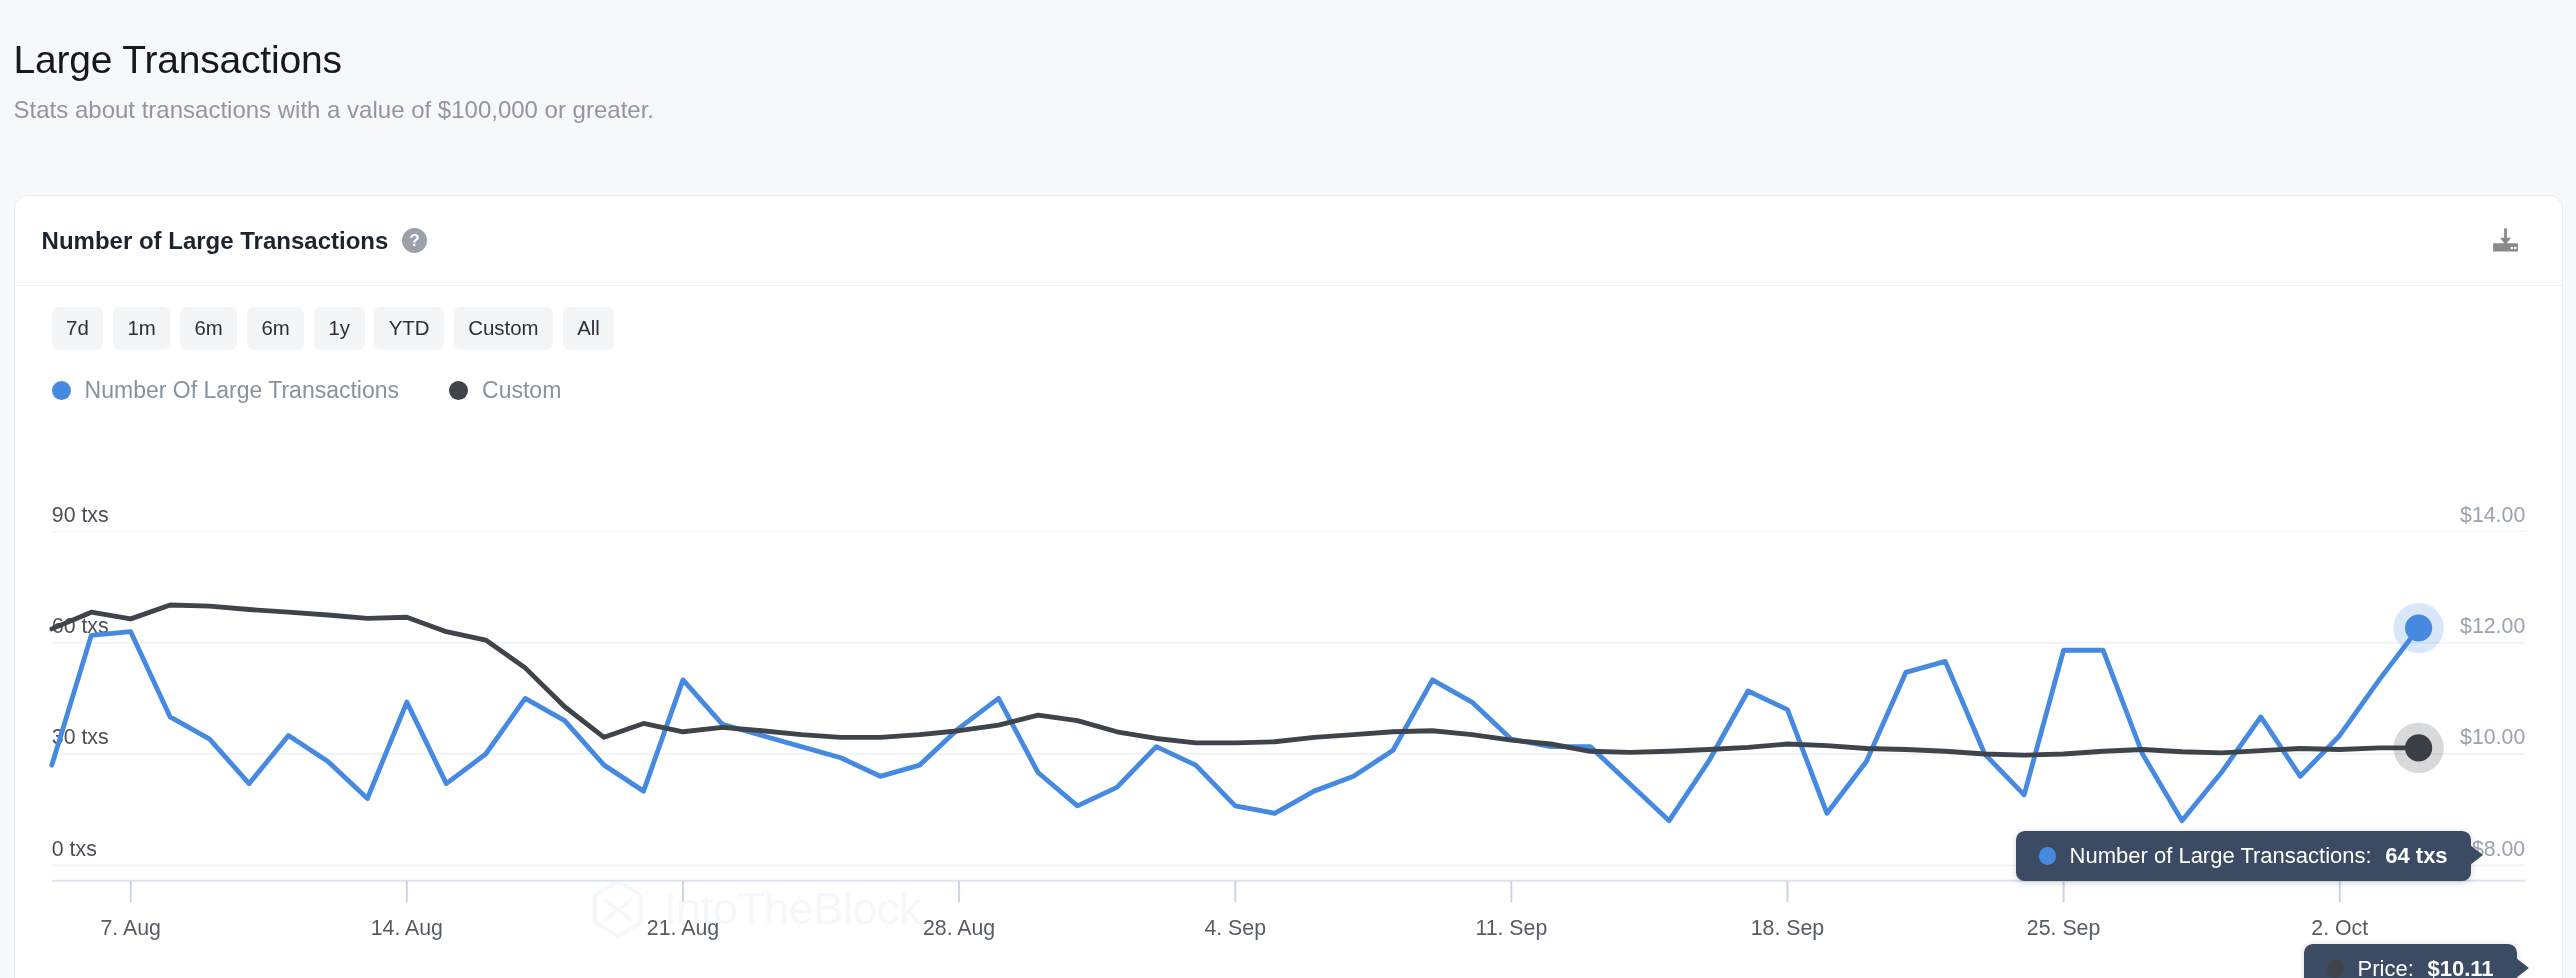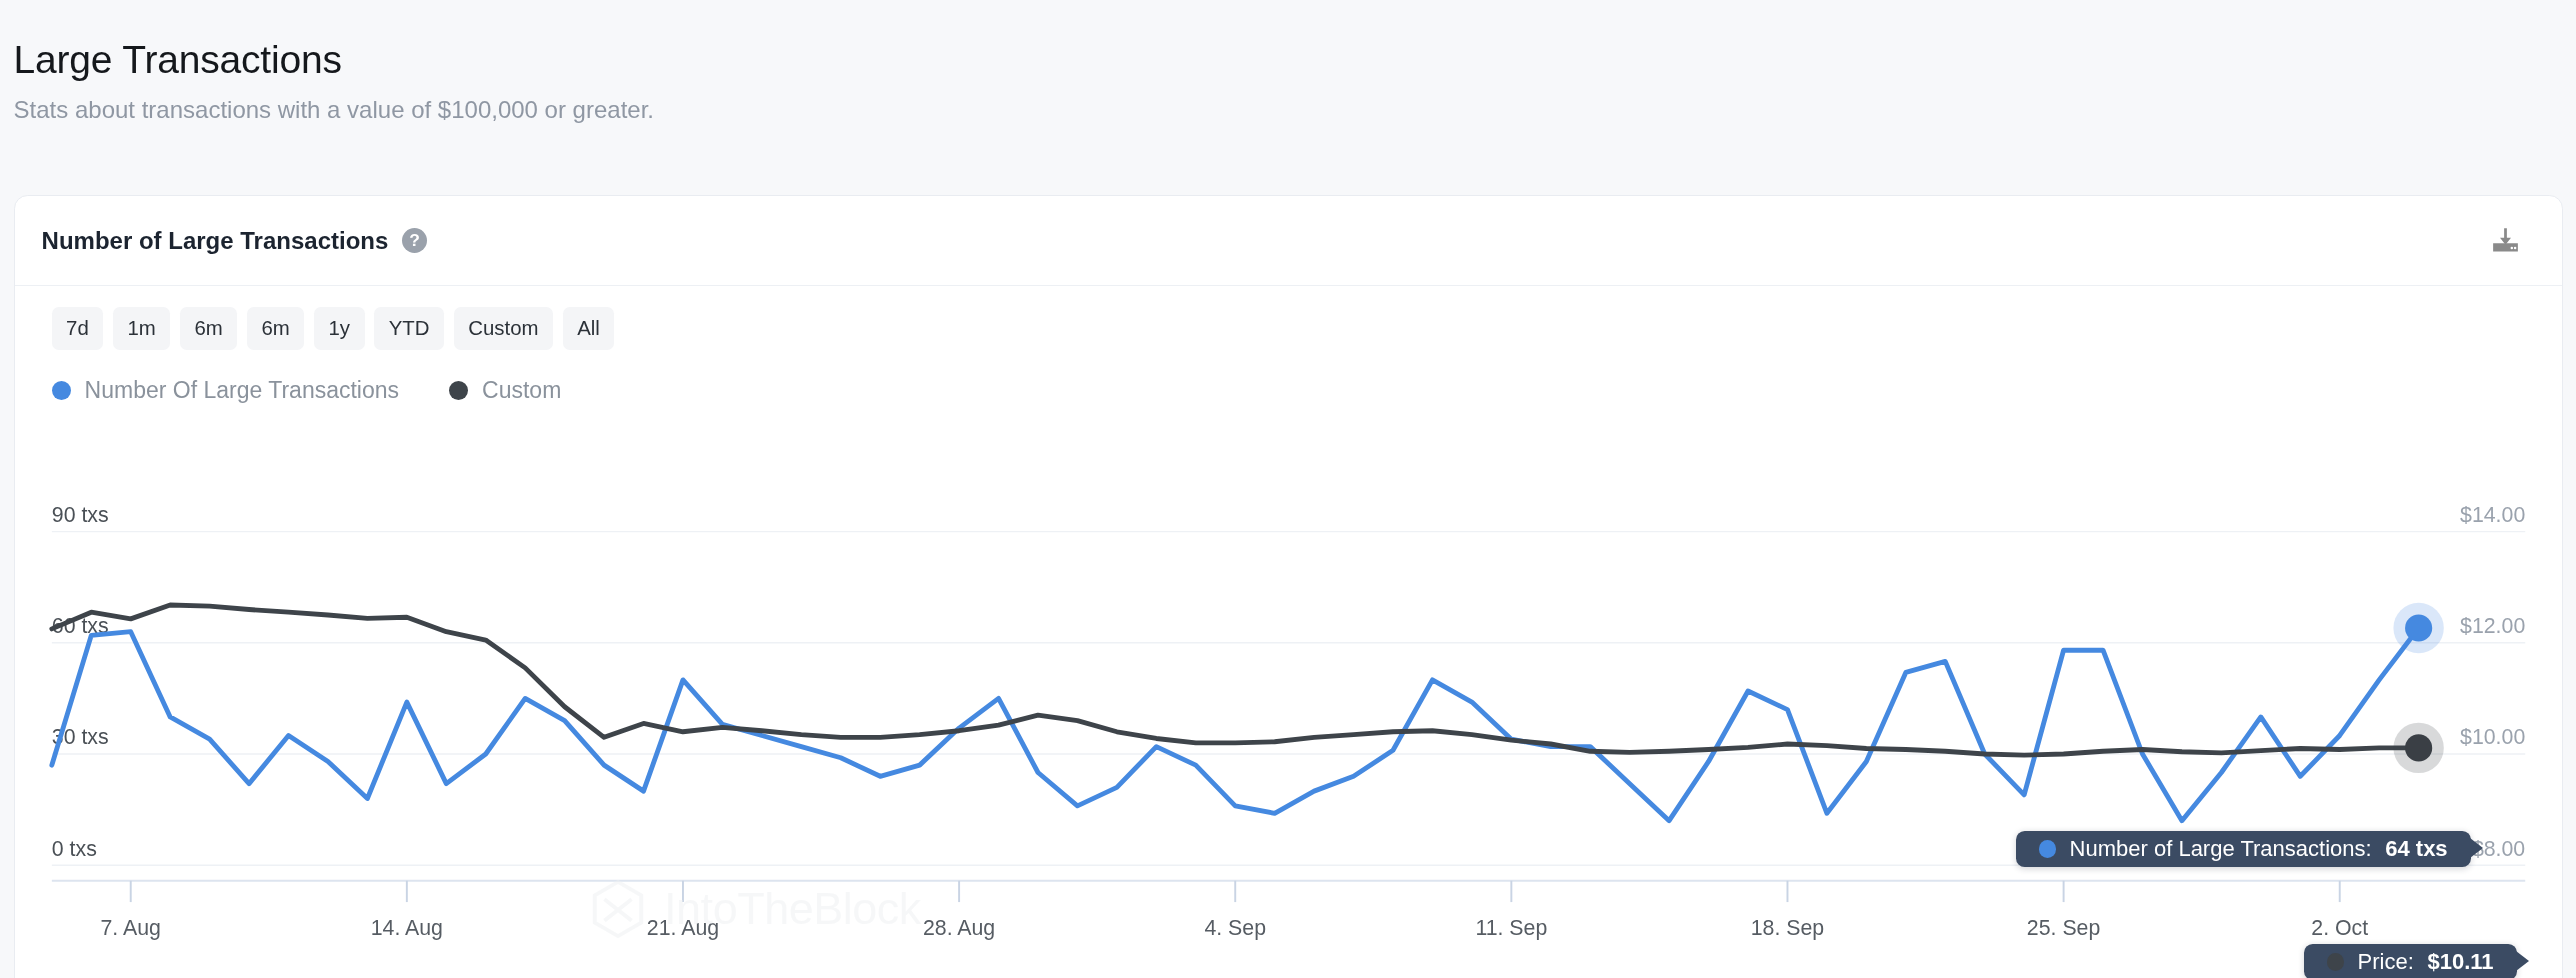--- a/index.html
+++ b/index.html
@@ -137,21 +137,21 @@
 
   
   .tooltip {
     position: absolute;
     background: #3b4b63;
     color: #ffffff;
     border-radius: 8.7px;
     display: flex;
     align-items: center;
     gap: 13.6px;
-    padding: 5px 23px;
+    padding: 12px 23px;
     font-size: 22px;
     white-space: nowrap;
     box-shadow: 0 1.9px 6.8px rgba(20,30,45,0.18);
   }
   .tooltip .tt-dot { width: 17.4px; height: 17.4px; border-radius: 50%; flex: 0 0 auto; }
   .tooltip .tt-strong { font-weight: 700; }
   .tt-arrow {
     position: absolute;
     right: -12.6px;
     top: 50%;

